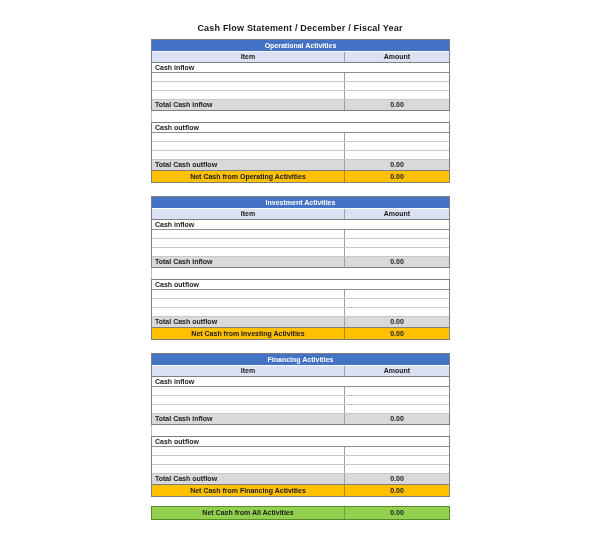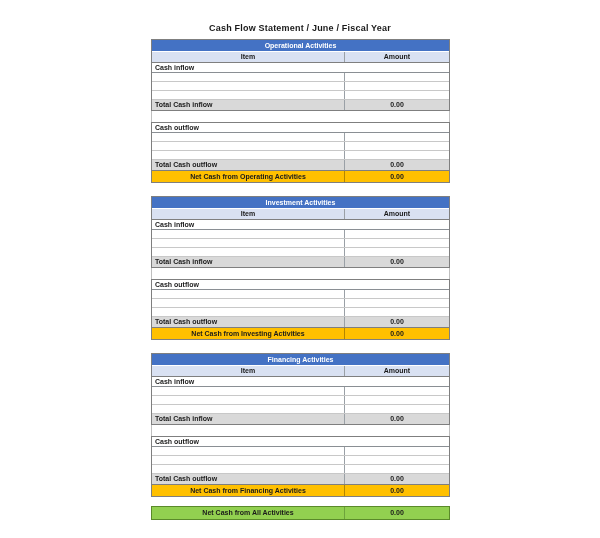--- a/index.html
+++ b/index.html
@@ -68,21 +68,21 @@
     height:12px; line-height:12px; background:#92D050;
     font-size:7px; font-weight:bold;
   }
   .grand-row .c-item { text-align:center; border-right:1px solid #6ea33c; }
 </style>
 </head>
 <body>
 
 <div class="page">
 
-  <div class="doc-title">Cash Flow Statement / June / Fiscal Year</div>
+  <div class="doc-title">Cash Flow Statement / December / Fiscal Year</div>
 
   <div class="table-wrap">
 
     <div class="section">
       <div class="block">
         <div class="row">
             <div class="sec-header" style="width:100%">Operational Activities</div>
           </div>
         <div class="row col-header divided">
           <div class="c-item">Item</div>

